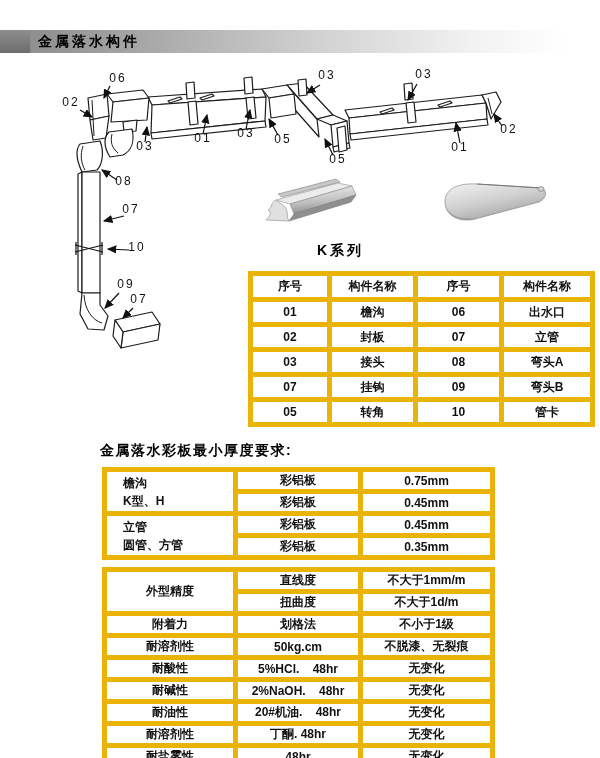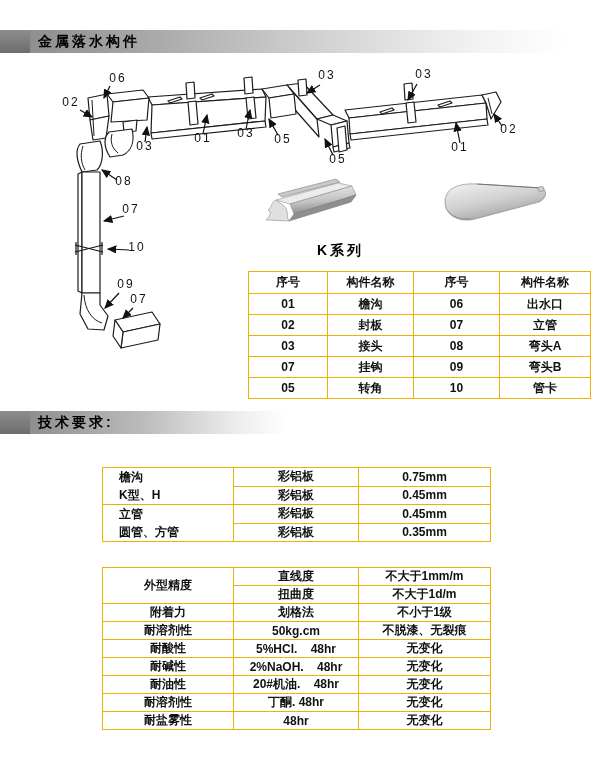--- a/index.html
+++ b/index.html
@@ -20,21 +20,21 @@
   .nofill{fill:none;stroke:#1c1c1c;stroke-width:1;}
   .co-text{font-size:12px;letter-spacing:2px;fill:#111;
         font-family:"Liberation Sans","DejaVu Sans",sans-serif;}
   .co-line{stroke:#111;stroke-width:1.2;fill:none;}
   
   .profile{position:absolute;}
   .pcap{position:absolute;font-size:14px;font-weight:bold;letter-spacing:3px;
         text-align:right;color:#000;}
   
   table{border-collapse:collapse;table-layout:fixed;}
-  td,th{border:1px solid #eab308;font-size:12px;font-weight:bold;text-align:center;
+  td,th{border:5px solid #eab308;font-size:12px;font-weight:bold;text-align:center;
         padding:0;overflow:hidden;color:#111;}
   .parts-table{position:absolute;left:248px;top:271px;width:342px;}
   .parts-table th{height:21px;}
   .parts-table td{height:20px;font-weight:bold;}
   .tech-table{position:absolute;left:102px;width:388px;}
   .tech-table td{height:17px;}
   .t1{top:467px;}
   .t2{top:567px;}
   .cell-item-left{text-align:left;padding-left:16px;white-space:pre-line;line-height:18px;}
   .cell-pre{white-space:pre;}
@@ -255,26 +255,22 @@
         </tr>
         <tr>
           <td>05</td>
           <td>转角</td>
           <td>10</td>
           <td>管卡</td>
         </tr>
       </tbody>
   </table>
 
-  <div class="bar bar2" style="top:411px">
-    <div class="block"></div>
-    <div class="grad"></div>
-    <span class="title">技术要求:</span>
-  </div>
-
+
+  <div class="subtitle" style="top:442px">金属落水彩板最小厚度要求:</div>
 
   <table class="tech-table t1">
     <colgroup>
         <col style="width:131px">
         <col style="width:125px">
         <col style="width:132px">
       </colgroup>
     <tbody>
         <tr>
           <td rowspan="2" class="cell-item-left">檐沟

